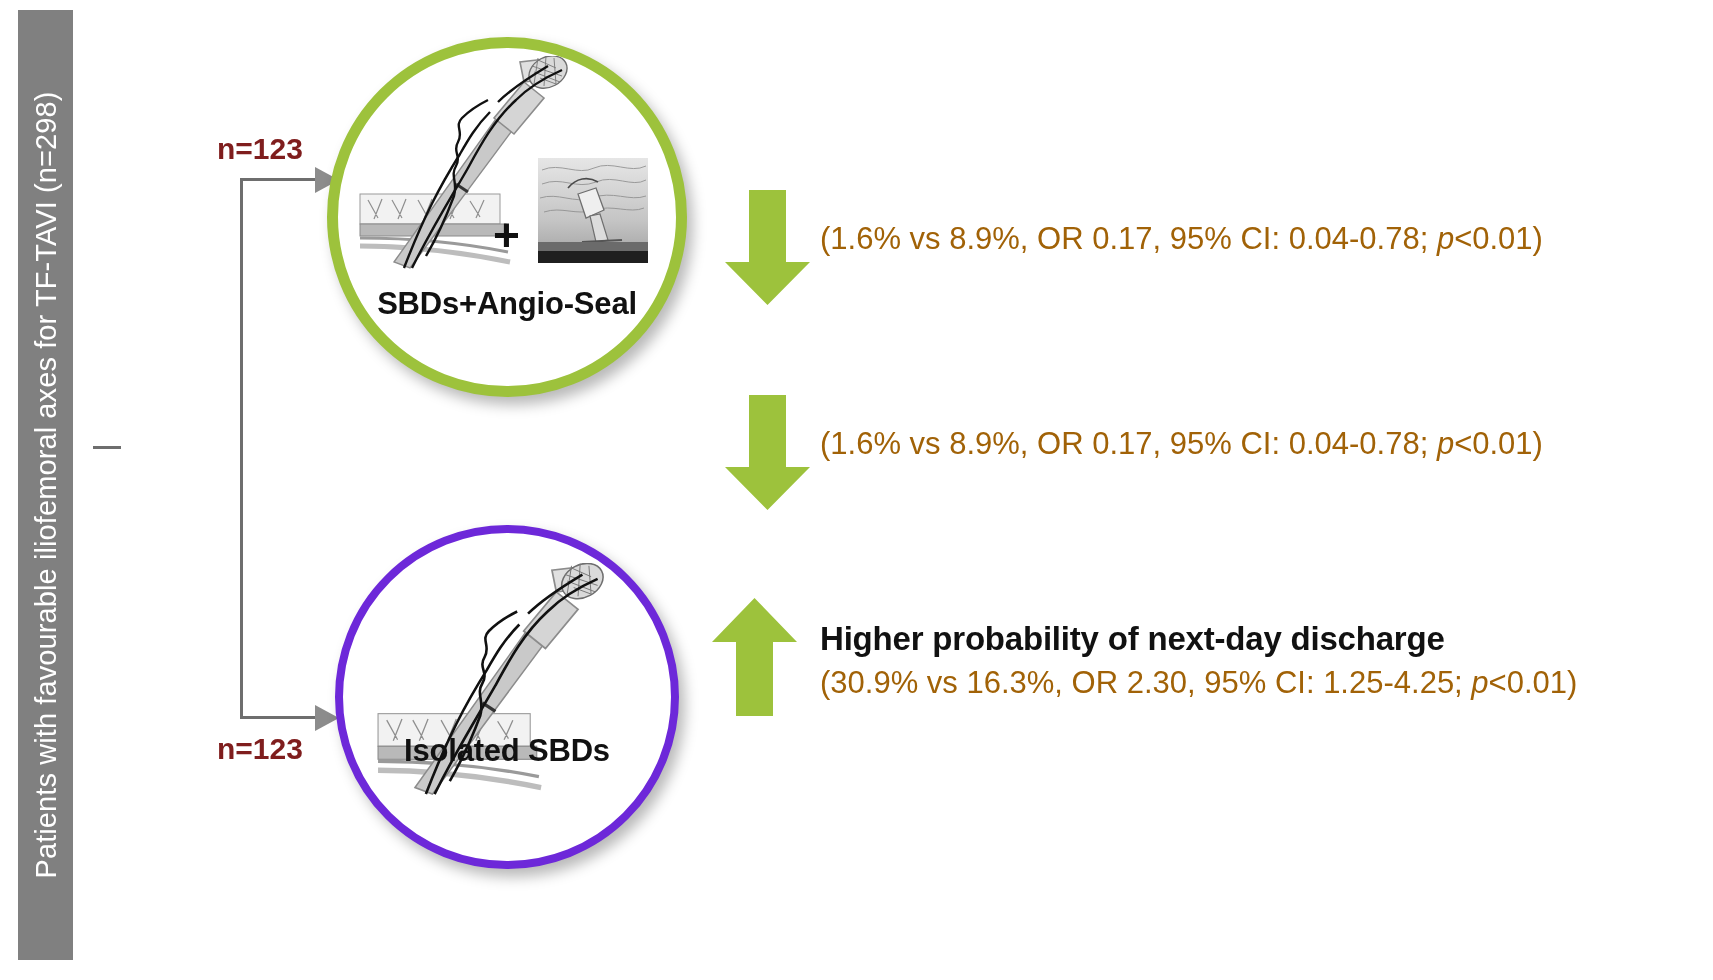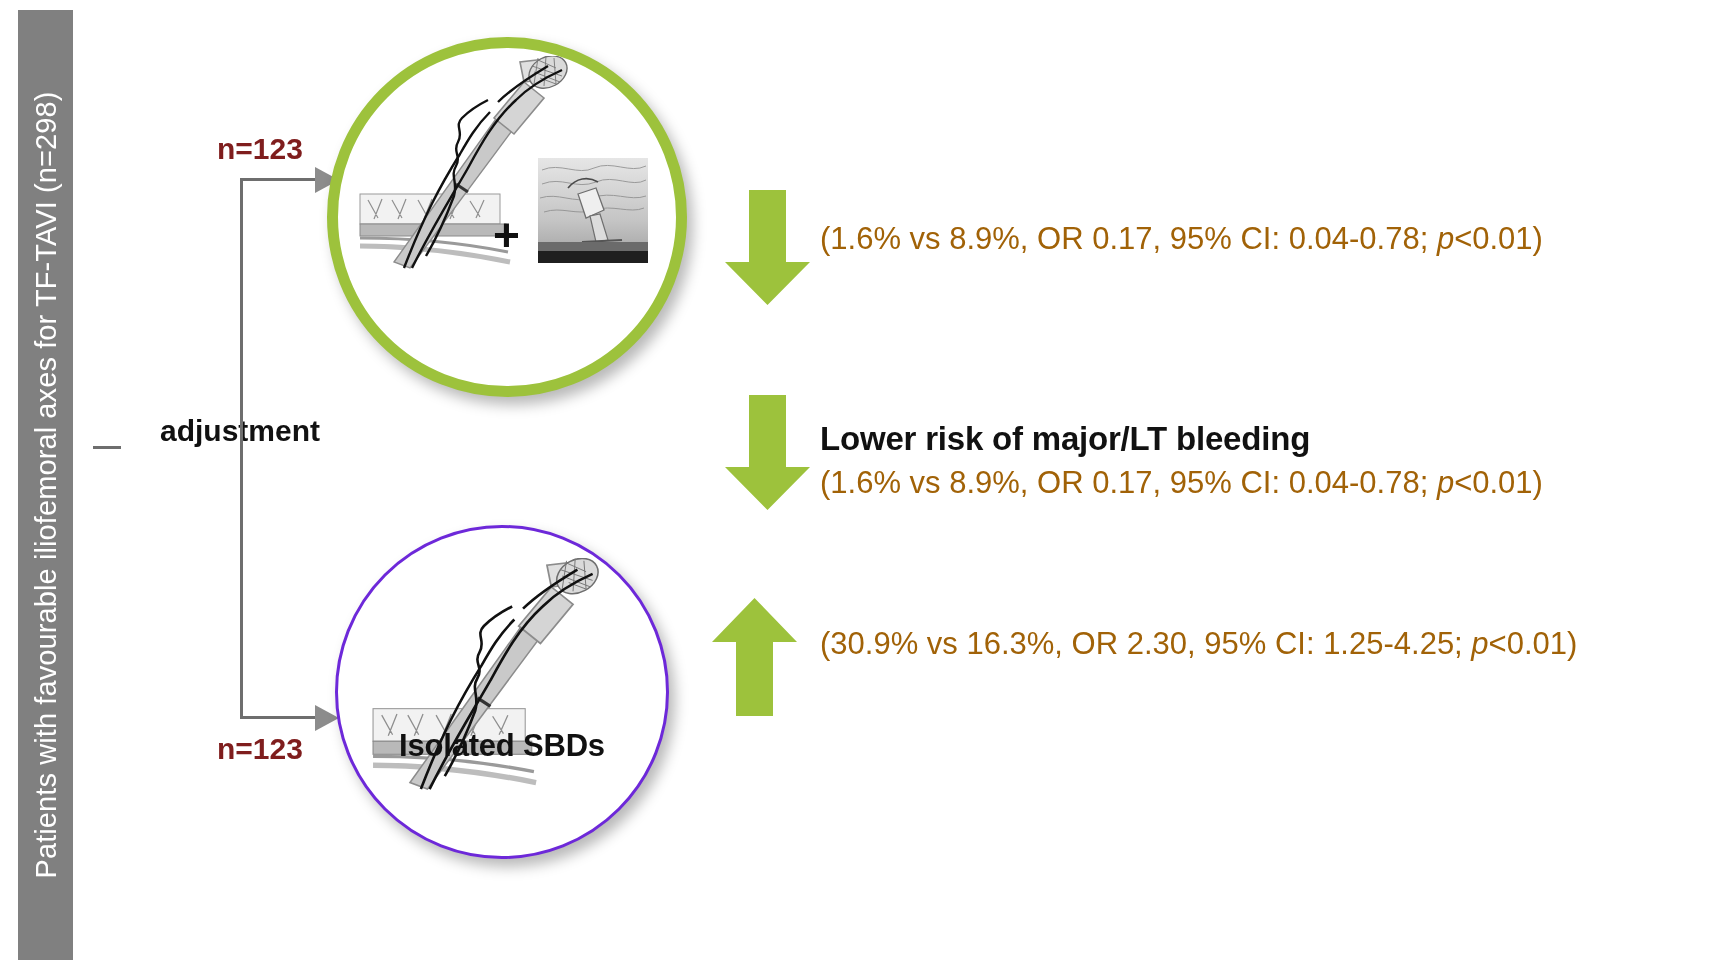--- a/index.html
+++ b/index.html
@@ -50,21 +50,21 @@
   .n-label{
     position:absolute;font-weight:bold;font-size:30px;color:#7f1d1d;white-space:nowrap;
   }
   
   .circle{
     position:absolute;border-radius:50%;background:#ffffff;
     box-shadow:6px 8px 14px rgba(0,0,0,.28);
     overflow:hidden;
   }
   .circle-green{border:11px solid #9dc23c;}
-  .circle-gray{border:3px solid #6d28d9;}
+  .circle-gray{border:8px solid #6d28d9;}
   .circle-caption{
     position:absolute;left:0;width:100%;text-align:center;
     font-weight:bold;font-size:31px;color:#111;
     letter-spacing:-.2px;
   }
   .plus-sign{
     position:absolute;font-weight:bold;font-size:46px;color:#111;
   }
   
   .art{position:absolute;}
@@ -89,21 +89,20 @@
 </head>
 <body>
 
 <div class="side-banner">
   <div class="side-banner-label">Patients with favourable iliofemoral axes for TF-TAVI (n=298)</div>
 </div>
 
 <div class="flow-stem"></div>
 
 <div class="flow-label" style="left:130px;top:415px;width:220px;">
-  <div>adjustment</div>
 </div>
 
 <div class="bracket"></div>
 <div class="branch-arm" style="left:240px;top:178px;width:78px;"></div>
 <div class="arrowhead-right" style="left:315px;top:167px;"></div>
 <div class="branch-arm" style="left:240px;top:716px;width:78px;"></div>
 <div class="arrowhead-right" style="left:315px;top:705px;"></div>
 
 <div class="n-label" style="left:217px;top:132px;">n=123</div>
 <div class="n-label" style="left:217px;top:732px;">n=123</div>
@@ -168,20 +167,21 @@
       <path d="M40 36 L58 30 L66 52 L48 60 Z" fill="#efefef" stroke="#6f6f6f" stroke-width="1.3"></path>
       <path d="M52 58 L58 84 L70 82 L62 56 Z" fill="#dcdcdc" stroke="#6f6f6f" stroke-width="1.2"></path>
       <path d="M44 84 L84 82" stroke="#555" stroke-width="2"></path>
 
       <rect x="0" y="84" width="110" height="9" fill="#6b6b6b"></rect>
       <rect x="0" y="93" width="110" height="12" fill="#1f1f1f"></rect>
       <path d="M30 30 C38 20 50 18 60 24" stroke="#4a4a4a" stroke-width="1.6" fill="none"></path>
     </svg>
   </div>
 
+  <div class="circle-caption" style="top:238px;">SBDs+Angio-Seal</div>
 </div>
 
 <div class="circle circle-gray" style="left:335px;top:525px;width:328px;height:328px;">
 
   <svg class="art" style="left:22px;top:30px;" width="250" height="235" viewBox="0 0 230 215">
     <g>
       <rect x="12" y="138" width="140" height="30" fill="#f2f2f2" stroke="#9a9a9a" stroke-width="1"></rect>
       <g stroke="#8f8f8f" stroke-width="1.2" fill="none">
         <path d="M20 144 L30 162 M34 143 L26 163 M44 144 L54 162 M58 143 L50 163
                  M70 144 L80 162 M84 143 L76 163 M96 144 L106 162 M110 143 L102 163
@@ -216,22 +216,22 @@
   <polygon points="24,0 61,0 61,72 85,72 42.5,115 0,72 24,72" fill="#9dc23c"></polygon>
 </svg>
 <div class="outcome" style="left:820px;top:215px;">
   <div class="outcome-stats"><span>(1.6% vs 8.9%, OR 0.17, 95% CI: 0.04-0.78; </span><i>p</i><span>&lt;0.01)</span></div>
 </div>
 
 <svg class="arrow-down" style="left:725px;top:395px;" width="85" height="115" viewBox="0 0 85 115">
   <polygon points="24,0 61,0 61,72 85,72 42.5,115 0,72 24,72" fill="#9dc23c"></polygon>
 </svg>
 <div class="outcome" style="left:820px;top:420px;">
-  <div class="outcome-title">Lower risk of major/LT bleeding</div>
   <div class="outcome-stats"><span>(1.6% vs 8.9%, OR 0.17, 95% CI: 0.04-0.78; </span><i>p</i><span>&lt;0.01)</span></div>
 </div>
 
 <svg class="arrow-up" style="left:712px;top:598px;" width="85" height="118" viewBox="0 0 85 118">
   <polygon points="42.5,0 85,44 61,44 61,118 24,118 24,44 0,44" fill="#9dc23c"></polygon>
 </svg>
 <div class="outcome" style="left:820px;top:620px;">
+  <div class="outcome-title">Higher probability of next-day discharge</div>
   <div class="outcome-stats"><span>(30.9% vs 16.3%, OR 2.30, 95% CI: 1.25-4.25; </span><i>p</i><span>&lt;0.01)</span></div>
 </div>
 
 </body></html>

